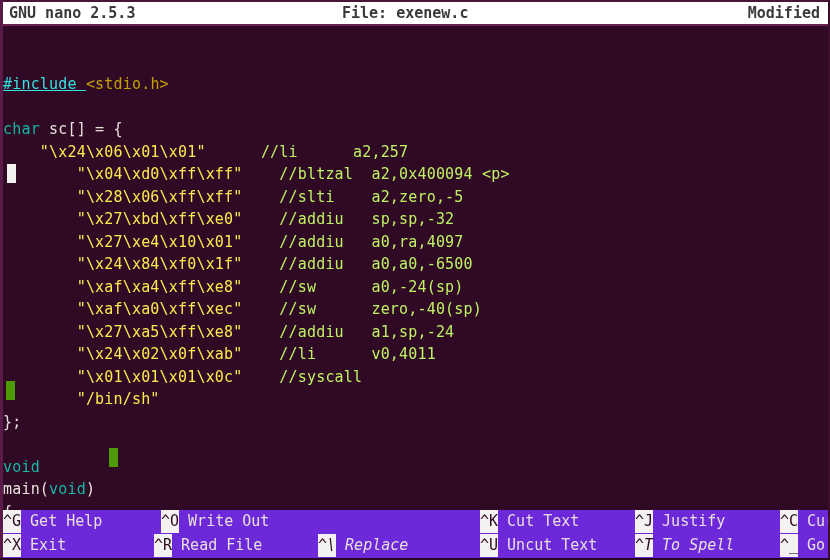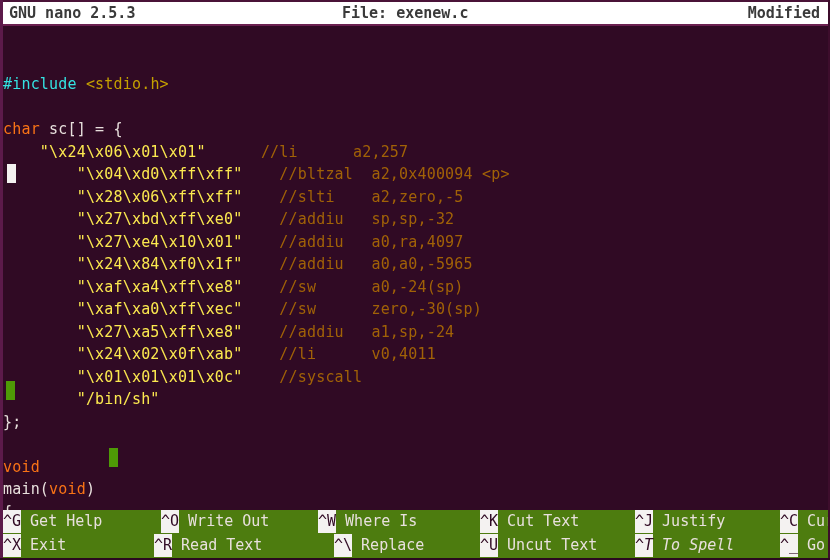--- a/index.html
+++ b/index.html
@@ -98,43 +98,43 @@
     left: 0;
     white-space: pre;
     height: 22.5px;
     font-size: 15px;
     line-height: 22.5px;
     letter-spacing: 0.18px;
   }
 
   
   .c-plain   { color: #e8e0dd; }
-  .c-key     { color: #f97316; }
+  .c-key     { color: #14b8a6; }
   .c-str     { color: #fce94f; }
-  .c-cmt     { color: #a16207; }
-  .c-pre     { color: #34e2e2; }
+  .c-cmt     { color: #bef264; }
+  .c-pre     { color: #34e2e2; text-decoration: underline; }
   .c-inc     { color: #c4a000; }
 
   
   .cursor {
     position: absolute;
     z-index: 15;
   }
   .cursor-white { background: #f4f2f1; }
   .cursor-green { background: #4e9a06; }
 
   
   #helpbar {
     position: absolute;
     left: 0;
     bottom: 2px;
     width: 830px;
     height: 48px;
     z-index: 20;
-    background: #4d7c0f;
+    background: #6d28d9;
   }
   .help-row {
     position: absolute;
     left: 0;
     width: 830px;
     height: 24px;
   }
   .help-row.r1 { top: 0px; }
   .help-row.r2 { top: 24px; }
   .help-item {
@@ -177,52 +177,51 @@
       <div class="line" style="top: 0px;"></div>
       <div class="line" style="top: 22.5px;"></div>
       <div class="line" style="top: 45px;"><span class="c-pre">#include </span><span class="c-inc">&lt;stdio.h&gt;</span></div>
       <div class="line" style="top: 67.5px;"></div>
       <div class="line" style="top: 90px;"><span class="c-key">char</span><span class="c-plain"> sc[] = {</span></div>
       <div class="line" style="top: 112.5px;"><span class="c-str">    "\x24\x06\x01\x01"</span><span class="c-plain">      </span><span class="c-cmt">//li</span><span class="c-cmt">      </span><span class="c-cmt">a2,257</span></div>
       <div class="line" style="top: 135px;"><span class="c-str">        "\x04\xd0\xff\xff"</span><span class="c-plain">    </span><span class="c-cmt">//bltzal  a2,0x400094 &lt;p&gt;</span></div>
       <div class="line" style="top: 157.5px;"><span class="c-str">        "\x28\x06\xff\xff"</span><span class="c-plain">    </span><span class="c-cmt">//slti    a2,zero,-5</span></div>
       <div class="line" style="top: 180px;"><span class="c-str">        "\x27\xbd\xff\xe0"</span><span class="c-plain">    </span><span class="c-cmt">//addiu   sp,sp,-32</span></div>
       <div class="line" style="top: 202.5px;"><span class="c-str">        "\x27\xe4\x10\x01"</span><span class="c-plain">    </span><span class="c-cmt">//addiu   a0,ra,4097</span></div>
-      <div class="line" style="top: 225px;"><span class="c-str">        "\x24\x84\xf0\x1f"</span><span class="c-plain">    </span><span class="c-cmt">//addiu   a0,a0,-5965</span></div>
+      <div class="line" style="top: 225px;"><span class="c-str">        "\x24\x84\xf0\x1f"</span><span class="c-plain">    </span><span class="c-cmt">//addiu   a0,a0,-6500</span></div>
       <div class="line" style="top: 247.5px;"><span class="c-str">        "\xaf\xa4\xff\xe8"</span><span class="c-plain">    </span><span class="c-cmt">//sw      a0,-24(sp)</span></div>
-      <div class="line" style="top: 270px;"><span class="c-str">        "\xaf\xa0\xff\xec"</span><span class="c-plain">    </span><span class="c-cmt">//sw      zero,-30(sp)</span></div>
+      <div class="line" style="top: 270px;"><span class="c-str">        "\xaf\xa0\xff\xec"</span><span class="c-plain">    </span><span class="c-cmt">//sw      zero,-40(sp)</span></div>
       <div class="line" style="top: 292.5px;"><span class="c-str">        "\x27\xa5\xff\xe8"</span><span class="c-plain">    </span><span class="c-cmt">//addiu   a1,sp,-24</span></div>
       <div class="line" style="top: 315px;"><span class="c-str">        "\x24\x02\x0f\xab"</span><span class="c-plain">    </span><span class="c-cmt">//li      v0,4011</span></div>
       <div class="line" style="top: 337.5px;"><span class="c-str">        "\x01\x01\x01\x0c"</span><span class="c-plain">    </span><span class="c-cmt">//syscall</span></div>
       <div class="line" style="top: 360px;"><span class="c-str">        "/bin/sh"</span></div>
       <div class="line" style="top: 382.5px;"><span class="c-plain">};</span></div>
       <div class="line" style="top: 405px;"></div>
       <div class="line" style="top: 427.5px;"><span class="c-key">void</span></div>
       <div class="line" style="top: 450px;"><span class="c-plain">main(</span><span class="c-key">void</span><span class="c-plain">)</span></div>
       <div class="line" style="top: 472.5px;"><span class="c-plain">{</span></div>
       <div class="line" style="top: 495px;"><span class="c-plain">    </span><span class="c-key">void</span><span class="c-plain"> (*s)(</span><span class="c-key">void</span><span class="c-plain">);</span></div>
       <div class="line" style="top: 517.5px;"><span class="c-plain">    printf(</span><span class="c-str">"sc size %d\n"</span><span class="c-plain">, </span><span class="c-key">sizeof</span><span class="c-plain">(sc));</span></div>
       <div class="cursor cursor-white" style="left: 4px; top: 136px; width: 9px; height: 19px;"></div>
       <div class="cursor cursor-green" style="left: 3px; top: 352.5px; width: 9px; height: 19px;"></div>
       <div class="cursor cursor-green" style="left: 106px; top: 420px; width: 9px; height: 19px;"></div>
     </div>
 
   <div id="helpbar">
     <div class="help-row r1" id="help-row-1">
         <div class="help-item" style="left: 3px;"><span class="key">^G</span><span class="lbl"> Get Help</span></div>
         <div class="help-item" style="left: 154px; padding-left: 7px;"><span class="key">^O</span><span class="lbl"> Write Out</span></div>
-        <div class="help-item" style="left: 318px;"><span class="key">^W</span><span class="lbl"> Where Is</span></div>
         <div class="help-item" style="left: 480px;"><span class="key">^K</span><span class="lbl"> Cut Text</span></div>
         <div class="help-item" style="left: 635px;"><span class="key">^J</span><span class="lbl"> Justify</span></div>
         <div class="help-item" style="left: 780px;"><span class="key">^C</span><span class="lbl"> Cur Pos</span></div>
       </div>
     <div class="help-row r2" id="help-row-2">
         <div class="help-item" style="left: 3px;"><span class="key">^X</span><span class="lbl"> Exit</span></div>
-        <div class="help-item" style="left: 154px;"><span class="key">^R</span><span class="lbl"> Read Text</span></div>
-        <div class="help-item" style="left: 334px;"><span class="key">^\</span><span class="lbl"> Replace</span></div>
+        <div class="help-item" style="left: 154px;"><span class="key">^R</span><span class="lbl"> Read File</span></div>
+        <div class="help-item" style="left: 318px; font-style: italic;"><span class="key">^\</span><span class="lbl"> Replace</span></div>
         <div class="help-item" style="left: 480px;"><span class="key">^U</span><span class="lbl"> Uncut Text</span></div>
         <div class="help-item" style="left: 635px; font-style: italic;"><span class="key">^T</span><span class="lbl"> To Spell</span></div>
         <div class="help-item" style="left: 780px;"><span class="key">^_</span><span class="lbl"> Go To Line</span></div>
       </div>
   </div>
 
   <div class="edge-left"></div>
   <div class="edge-right"></div>
   <div class="edge-bottom"></div>
 </div>

